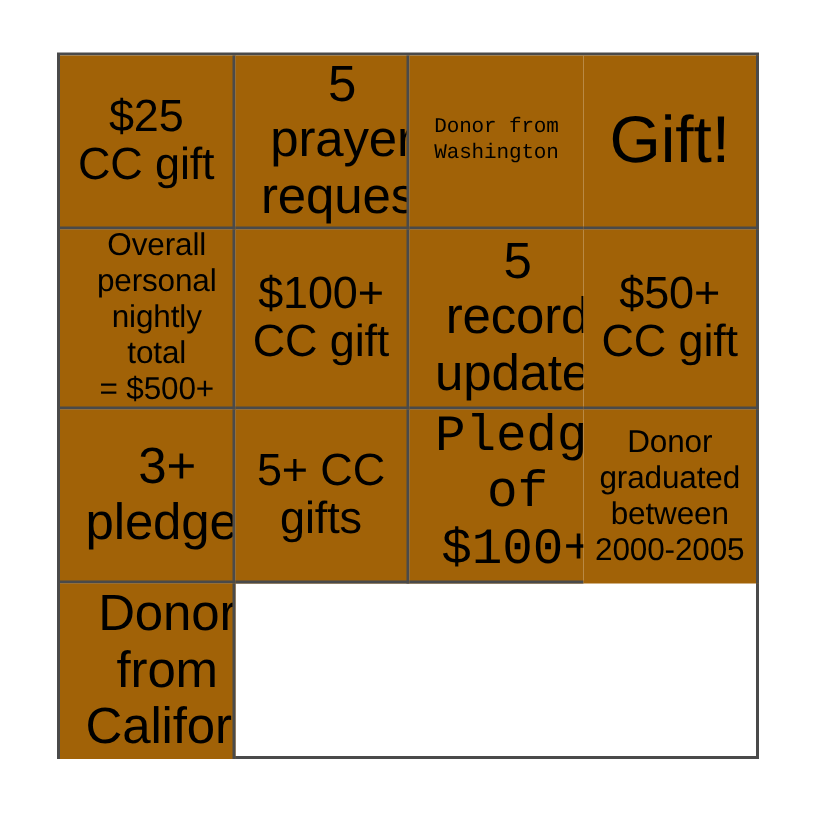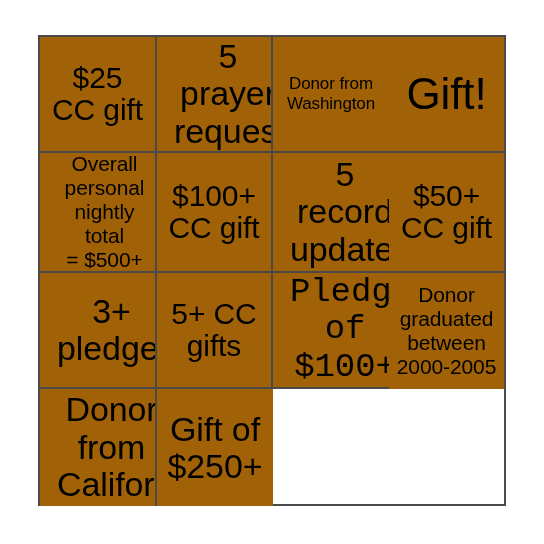--- a/index.html
+++ b/index.html
@@ -46,21 +46,21 @@
     width: 100%;
     white-space: pre-line;
     letter-spacing: -0.1px;
   }
   
   .s-xxl { font-size: 44px; line-height: 1.05; }
   .s-xl  { font-size: 34px; line-height: 1.06; }
   .s-lg  { font-size: 30px; line-height: 1.08; }
   .s-md  { font-size: 34px; line-height: 1.10; margin-left: 28px; }
   .s-sm  { font-size: 21px; line-height: 1.14; }
-  .s-xs  { font-size: 17px; line-height: 1.18; }
+  .s-xs  { font-size: 14px; line-height: 1.18; font-family: Liberation Mono, monospace; }
 </style>
 </head>
 <body>
 
 <div id="bingo-card" style="border-color: rgb(74, 74, 74); background: rgb(255, 255, 255);">
     <div class="cell" style="border-right-color: rgb(74, 74, 74); border-bottom-color: rgb(74, 74, 74);">
       <span class="cell-text s-lg" style="color: rgb(0, 0, 0);">$25
 CC gift</span>
     </div>
     <div class="cell" style="border-right-color: rgb(74, 74, 74); border-bottom-color: rgb(74, 74, 74);">
@@ -110,17 +110,13 @@
       <span class="cell-text s-sm" style="color: rgb(0, 0, 0);">Donor
 graduated
 between
 2000-2005</span>
     </div>
     <div class="cell row-last" style="border-right-color: rgb(74, 74, 74); border-bottom-color: rgb(74, 74, 74);">
       <span class="cell-text s-md" style="color: rgb(0, 0, 0);">Donor
 from
 California</span>
     </div>
-    <div class="cell col-last row-last" style="border-right-color: rgb(74, 74, 74); border-bottom-color: rgb(74, 74, 74);">
-      <span class="cell-text s-xl" style="color: rgb(0, 0, 0);">Gift of
-$250+</span>
-    </div>
   </div>
 
 </body></html>

